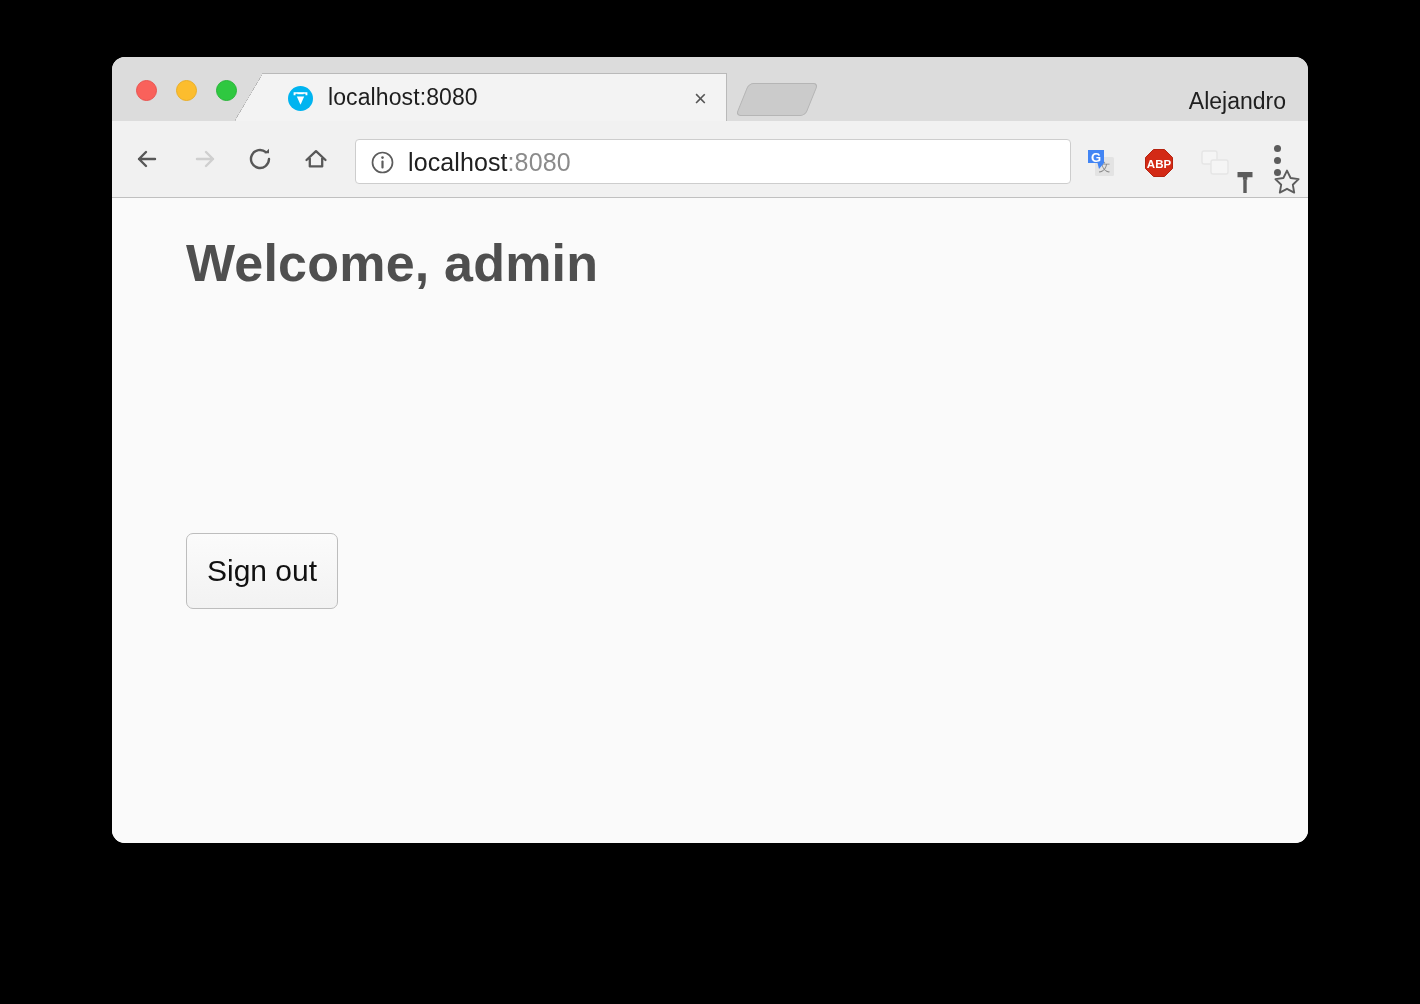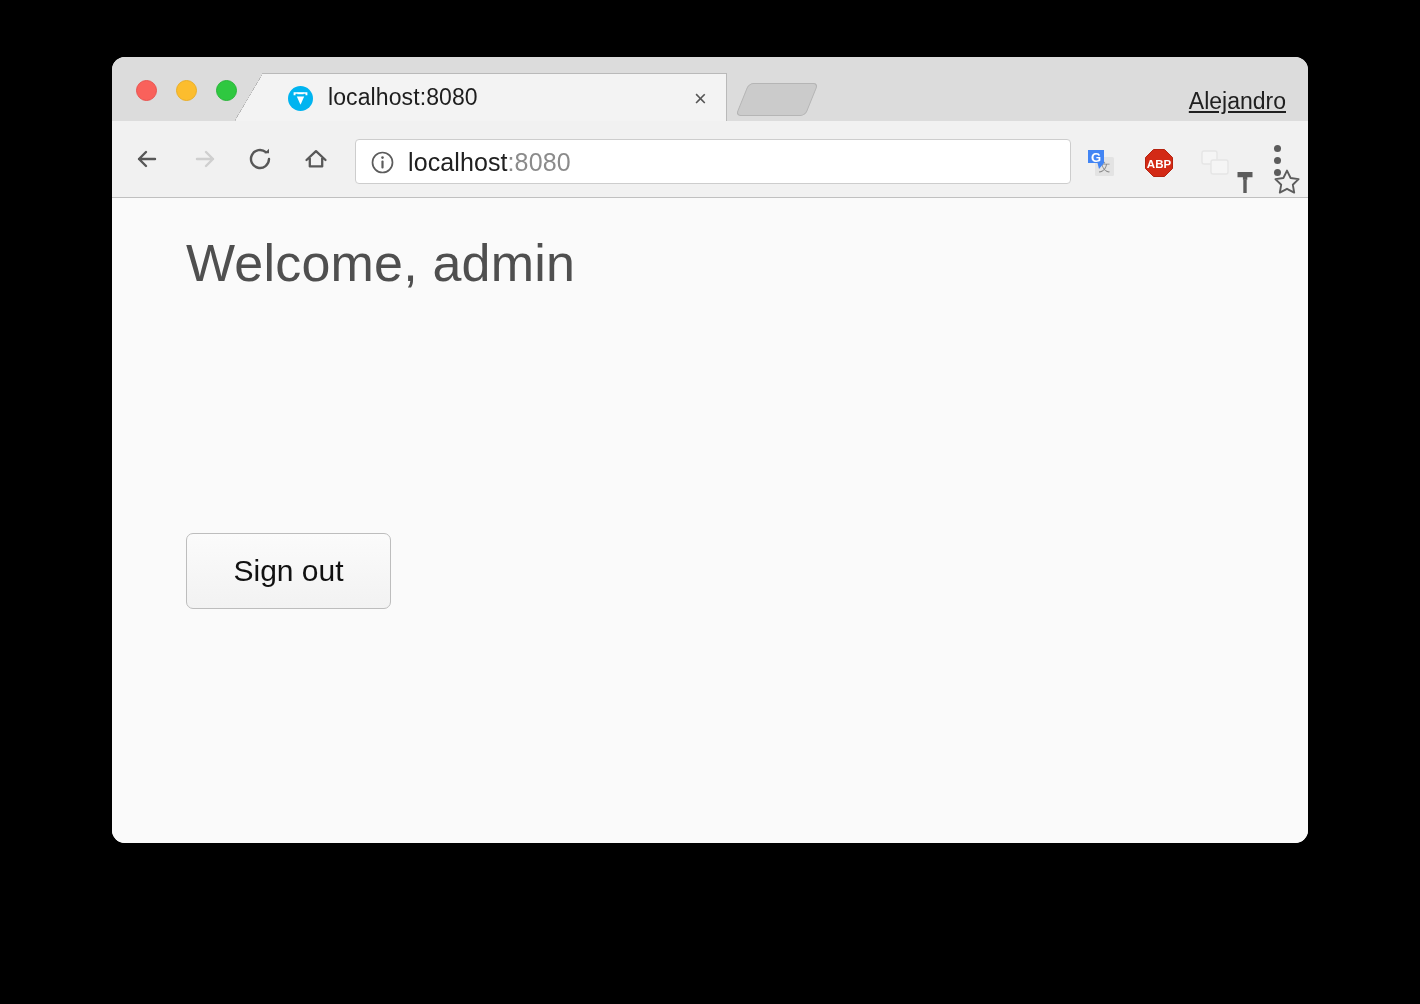--- a/index.html
+++ b/index.html
@@ -138,21 +138,20 @@
     cursor: pointer;
   }
 
   #profile-name {
     position: absolute;
     right: 22px;
     top: 31px;
     font-size: 23px;
     color: #202020;
     white-space: nowrap;
-    text-decoration: underline;
   }
 
   
   #toolbar {
     position: relative;
     height: 76px;
     background: #f1f1f1;
     border-bottom: 1px solid #c0c0c0;
   }
 
@@ -246,30 +245,30 @@
   #page-content {
     position: relative;
     height: 645px;
     background: #fafafa;
   }
   #page-heading {
     position: absolute;
     left: 74px;
     top: 35px;
     font-size: 52px;
-    font-weight: 400;
+    font-weight: 700;
     color: #4f4f4f;
     letter-spacing: 0.2px;
     white-space: nowrap;
   }
   #signout-button {
     position: absolute;
     left: 74px;
     top: 335px;
-    width: 205px;
+    width: 152px;
     height: 76px;
     background: linear-gradient(to bottom, #fbfbfb 0%, #f2f2f2 100%);
     border: 1px solid #bdbdbd;
     border-radius: 7px;
     font-family: "Liberation Sans", sans-serif;
     font-size: 30px;
     color: #111111;
     cursor: pointer;
     padding: 0;
   }

